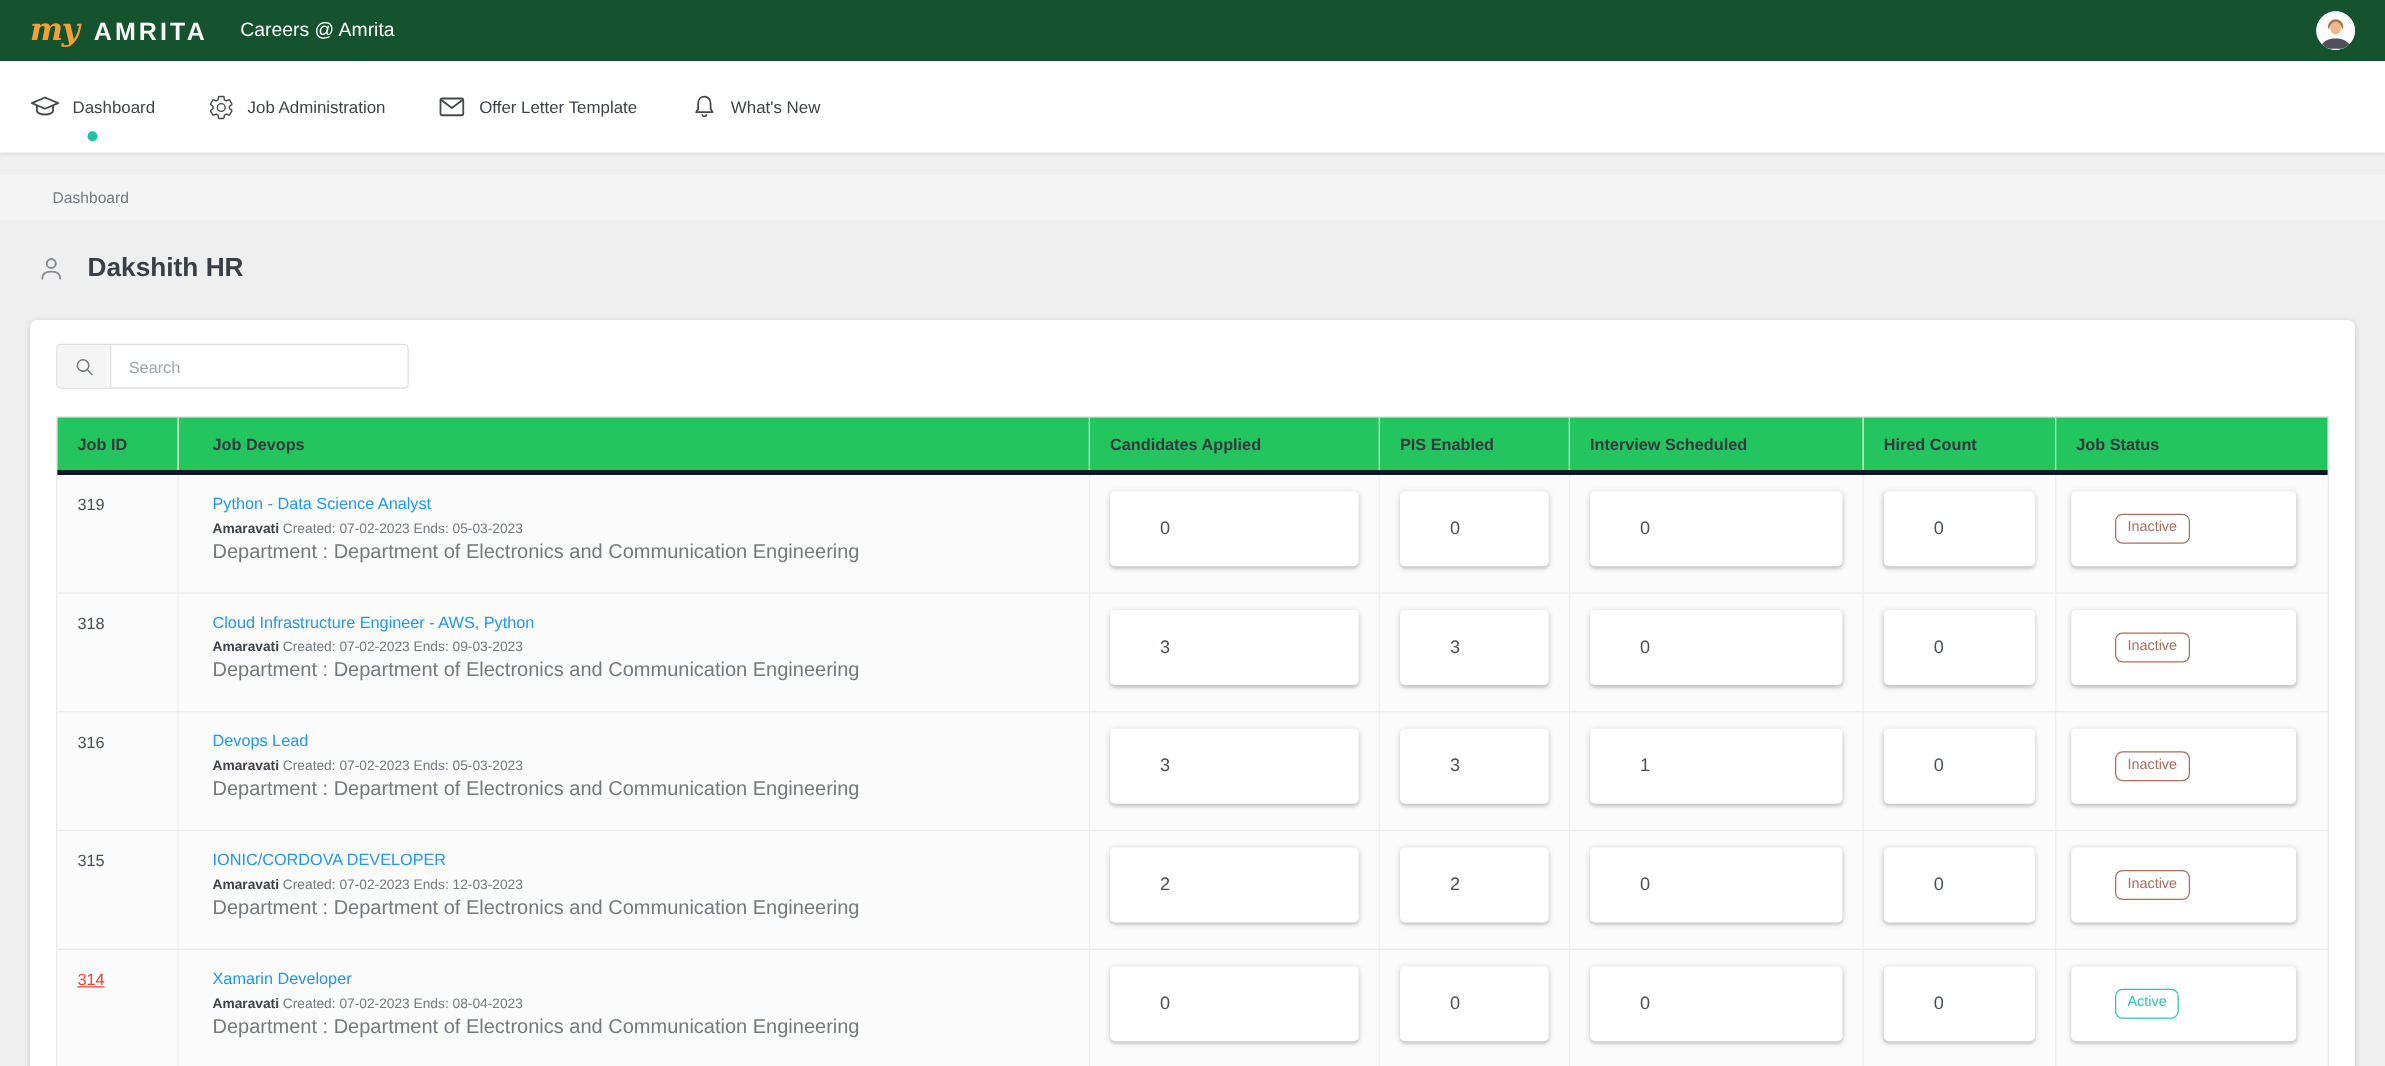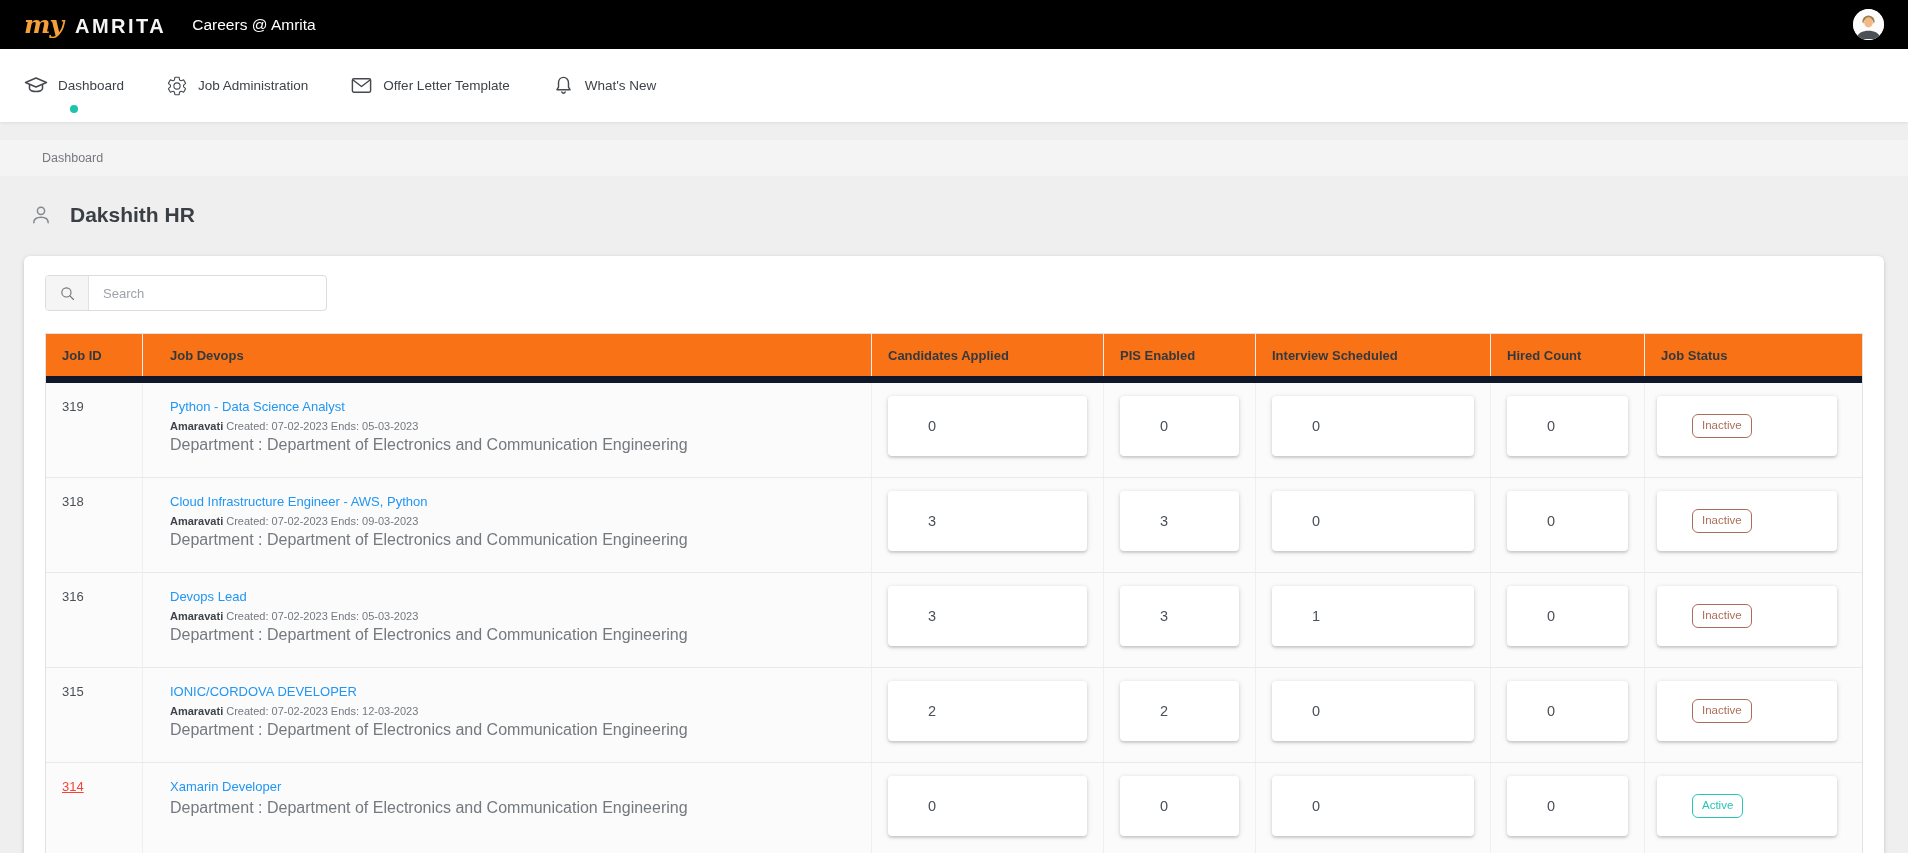--- a/index.html
+++ b/index.html
@@ -5,21 +5,21 @@
   * { box-sizing: border-box; }
   html,body { margin:0; padding:0; }
   body {
     width:1908px; height:853px; overflow:hidden;
     font-family:"Liberation Sans", sans-serif;
     background:#efeff0;
   }
 
   
   .topbar {
-    height:49px; background:#000000; display:flex; align-items:center;
+    height:49px; background:#14532d; display:flex; align-items:center;
     padding:0 24px;
   }
   .logo { display:flex; align-items:baseline; cursor:pointer; }
   .logo-script {
     font-family:"DejaVu Serif", serif; font-style:italic; font-weight:bold;
     color:#f59f38; font-size:25px; line-height:1; letter-spacing:-1px;
   }
   .logo-text {
     color:#f5f5f5; font-size:20px; font-weight:600; letter-spacing:2.5px;
     margin-left:12px;
@@ -78,21 +78,21 @@
     color:#4d7c0f; font-family:inherit; background:transparent;
   }
   .search-input::placeholder { color:#9ea3a8; }
 
   
   .jobs-table { margin-top:22px; border:1px solid #e2e2e3; }
   .thead, .trow {
     display:grid;
     grid-template-columns:97px 1fr 232px 152px 235px 154px 217px;
   }
-  .thead { background:#f97316; border-bottom:7px solid #0f172a; }
+  .thead { background:#22c55e; border-bottom:4px solid #0f172a; }
   .th {
     height:42px; display:flex; align-items:center; font-size:13px;
     font-weight:bold; color:#34393e; padding-left:16px;
     border-right:1px solid #efeff0; white-space:nowrap;
   }
   .th:last-child { border-right:none; }
   .th-title { padding-left:27px; }
   .trow { background:#fbfbfc; border-bottom:1px solid #e9e9ea; height:95px; }
   .trow:last-child { border-bottom:none; }
   .cell { border-right:1px solid #efeff0; }
@@ -364,20 +364,24 @@
       </div>
     </div>
   </div>
 
   <div class="trow">
     <div class="cell cell-id">
       <span class="id-red">314</span>
     </div>
     <div class="cell cell-title">
       <a class="job-link">Xamarin Developer</a>
+      <div class="meta">
+        <span class="loc">Amaravati</span>
+        <span>Created: 07-02-2023 Ends: 08-04-2023</span>
+      </div>
       <div class="dept">Department : Department of Electronics and Communication Engineering</div>
     </div>
     <div class="cell cell-count">
       <div class="count-box">
         <span>0</span>
       </div>
     </div>
     <div class="cell cell-count">
       <div class="count-box">
         <span>0</span>

